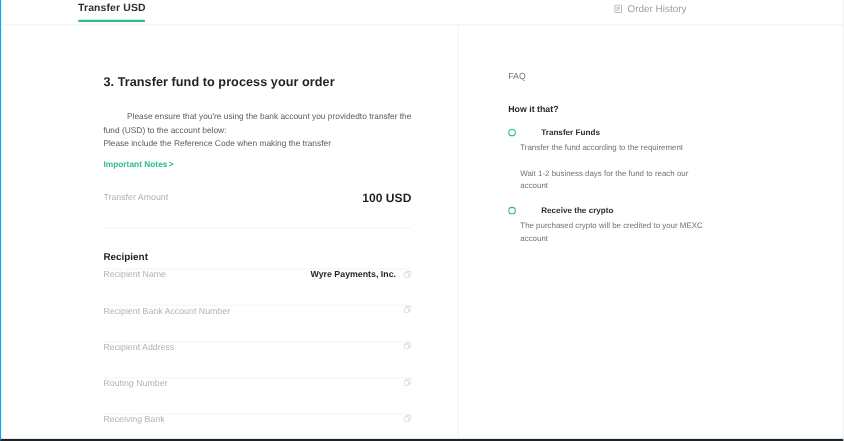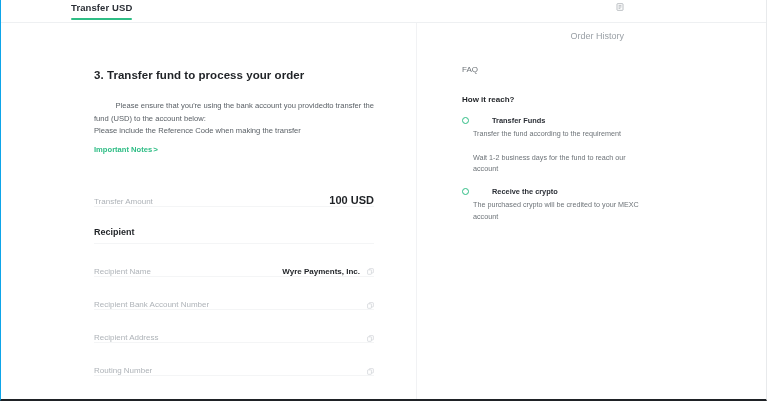--- a/index.html
+++ b/index.html
@@ -53,26 +53,25 @@
     bottom: 0;
     height: 2px;
     background: #2ebd85;
     border-radius: 1px;
   }
   .order-history {
     position: absolute;
     right: 142px;
     top: 3px;
     display: flex;
-    align-items: flex-end;
-    gap: 20px;
+    align-items: center;
+    gap: 4px;
     font-size: 9px;
     color: #9aa0a6;
     cursor: pointer;
-    flex-direction: column;
   }
   .order-history svg { display: block; }
 
   
   .content {
     position: relative;
     height: 377px;
   }
   .left-col {
     position: absolute;
@@ -119,21 +118,21 @@
     display: inline-flex;
     align-items: center;
     gap: 1px;
     cursor: pointer;
   }
   .notes-link .chev { font-size: 8px; }
 
   
   .row {
     display: flex;
-    align-items: flex-end;
+    align-items: flex-start;
     justify-content: space-between;
     height: 32px;
     font-size: 8px;
   }
   .row .label {
     color: #aeb3b8;
     display: flex;
     align-items: center;
     gap: 4px;
   }
@@ -342,21 +341,21 @@
               </span>
             </div>
           </div>
 
       </div>
     </div>
 
     <div class="right-col">
       <div class="faq-inner">
         <div class="faq-title">FAQ</div>
-        <div class="howitworks">How it reach?</div>
+        <div class="howitworks">How it that?</div>
         <div id="faq-items">
             <div class="faq-item">
               <div class="head">
                 <span class="ring"></span>
                 <span>Transfer Funds</span>
               </div>
               <div class="desc">Transfer the fund according to the requirement</div>
             </div>
             <div class="faq-item">
               <div class="desc">Wait 1-2 business days for the fund to reach our account</div>

